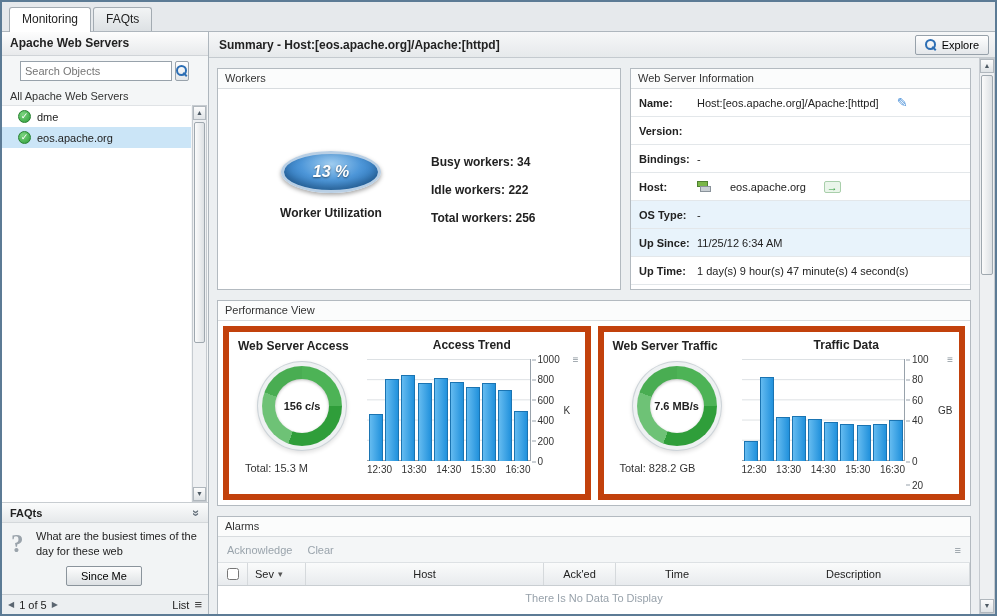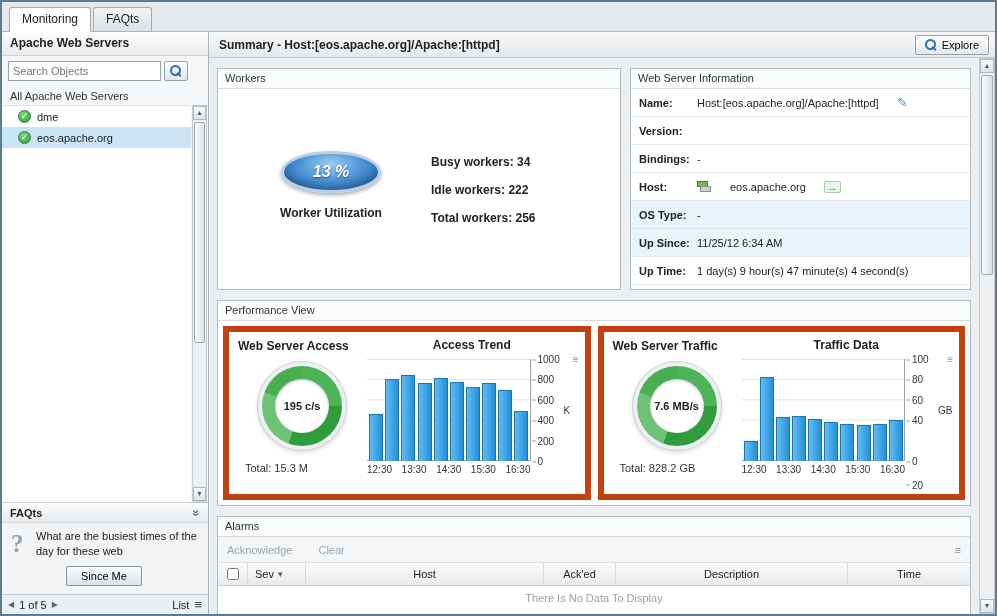--- a/index.html
+++ b/index.html
@@ -9,21 +9,21 @@
 
 .tabbar { position:absolute; top:0; left:0; right:0; height:30px; background:#e6e9ec; border-bottom:1px solid #aeb6bd; padding:5px 0 0 7px; display:flex; align-items:flex-end; gap:2px; }
 .tab { position:relative; padding:4px 12px 5px; font-size:12px; background:linear-gradient(#f2f4f5,#dde1e4); border:1px solid #a3abb2; border-bottom:none; border-radius:3px 3px 0 0; cursor:pointer; }
 .tab.active { background:#fff; margin-bottom:-1px; padding-bottom:6px; }
 
 .body { position:absolute; top:30px; left:0; right:0; bottom:0; display:flex; }
 
 
 .sidebar { position:relative; width:207px; border-right:1px solid #aeb6bd; background:#f4f6f7; flex-shrink:0; }
 .side-title { height:24px; line-height:23px; padding:0 8px; font-weight:bold; font-size:12px; background:linear-gradient(#fdfdfd,#e8eaec); border-bottom:1px solid #d0d4d8; }
-.search-row { display:flex; align-items:center; gap:3px; padding:5px 20px 5px 6px; height:30px; }
+.search-row { display:flex; align-items:center; gap:3px; padding:5px 20px 5px 18px; height:30px; }
 .search-row input { flex:1; height:20px; border:1px solid #98a2ab; padding:0 4px; font-size:11px; font-family:inherit; color:#333; background:#fff; }
 .search-btn { width:24px; height:20px; border:1px solid #98a2ab; background:linear-gradient(#fefefe,#e2e6e9); display:flex; align-items:center; justify-content:center; cursor:pointer; border-radius:2px; }
 .mag { position:relative; width:12px; height:12px; display:inline-block; }
 .mag::before { content:""; position:absolute; left:0; top:0; width:7px; height:7px; border:2px solid #2c6eb4; border-radius:50%; }
 .mag::after { content:""; position:absolute; left:8px; top:7px; width:2px; height:5px; background:#2c6eb4; transform:rotate(-45deg); }
 .list-title { padding:4px 8px 5px; color:#333; height:19px; }
 .list-area { position:absolute; top:73px; left:0; right:17px; bottom:112px; background:#fff; border-top:1px solid #e0e3e6; }
 .server-row { display:flex; align-items:center; gap:6px; height:21px; padding-left:16px; cursor:pointer; }
 .server-row.selected { background:#cbe5f7; }
 .check-icon { width:13px; height:13px; border-radius:50%; background:radial-gradient(circle at 35% 30%, #7bd57f, #2f9e3a); border:1px solid #258030; color:#fff; font-size:9px; line-height:11px; text-align:center; flex-shrink:0; }
@@ -100,21 +100,21 @@
 .bars { position:absolute; inset:0; display:flex; align-items:flex-end; justify-content:space-evenly; }
 .bar { width:14px; border:1px solid #1a74b2; border-bottom:none; }
 .yticks { position:absolute; left:100%; top:0; bottom:0; width:44px; }
 .ytick { position:absolute; left:7px; transform:translateY(-50%); font-size:10px; color:#333; }
 .ytick::before { content:""; position:absolute; left:-6px; top:50%; width:4px; height:1px; background:#98a2ab; }
 .yunit { position:absolute; left:calc(100% + 33px); top:50%; transform:translateY(-50%); font-size:10px; color:#333; }
 .xticks { display:flex; justify-content:space-between; margin:3px 46px 0 0; font-size:10px; color:#333; }
 
 
 .alarms-panel { margin-top:10px; height:150px; }
-.alarms-toolbar { height:26px; display:flex; align-items:center; gap:26px; padding:0 9px; background:#f4f6f7; border-bottom:1px solid #dde1e4; color:#9aa4ac; }
+.alarms-toolbar { height:26px; display:flex; align-items:center; gap:15px; padding:0 9px; background:#f4f6f7; border-bottom:1px solid #dde1e4; color:#9aa4ac; }
 .tb-menu { margin-left:auto; color:#8a949c; font-size:11px; cursor:pointer; }
 .alarms-head { display:flex; height:23px; background:linear-gradient(#fafbfb,#e8ebee); border-bottom:1px solid #c9ced2; align-items:stretch; }
 .acol { display:flex; align-items:center; justify-content:center; border-right:1px solid #d5d9dc; padding:0 4px; cursor:pointer; }
 .acol-check { width:30px; }
 .acol-check input { width:12px; height:12px; cursor:pointer; }
 .acol-sev { width:58px; justify-content:flex-start; gap:4px; padding-left:7px; }
 .acol-host { width:238px; }
 .acol-acked { width:72px; }
 .acol-desc { flex:1; }
 .acol-time { width:122px; border-right:none; }
@@ -268,21 +268,21 @@
         </div>
 
         <div class="panel perf-panel">
           <div class="panel-hdr">Performance View</div>
           <div class="perf-body">
 
             <div class="sub-panel">
               <div class="sub-title">Web Server Access</div>
               <div class="gauge-block">
                 <div class="donut">
-                  <span class="donut-val">195 c/s</span>
+                  <span class="donut-val">156 c/s</span>
                 </div>
                 <div class="gauge-total">Total: 15.3 M</div>
               </div>
               <div class="chart-block">
                 <div class="chart-title">Access Trend</div>
                 <span class="chart-menu">≡</span>
                 <div class="plot-wrap">
                   <div class="plot"></div>
                   <div class="bars">
                       <div class="bar" style="height: 46%; background: linear-gradient(to right, rgb(100, 187, 240), rgb(33, 145, 220));"></div>
@@ -374,22 +374,22 @@
           <div class="alarms-head">
             <div class="acol acol-check">
               <input type="checkbox" style="">
             </div>
             <div class="acol acol-sev">
               <span>Sev</span>
               <span class="sort-glyph">▾</span>
             </div>
             <div class="acol acol-host">Host</div>
             <div class="acol acol-acked">Ack'ed</div>
+            <div class="acol acol-time">Time</div>
             <div class="acol acol-desc">Description</div>
-            <div class="acol acol-time">Time</div>
           </div>
           <div class="alarms-empty">There Is No Data To Display</div>
         </div>
 
       </div>
 
       <div class="sb sb-main">
         <div class="sb-arr up">▲</div>
         <div class="sb-thumb"></div>
         <div class="sb-arr down">▼</div>

